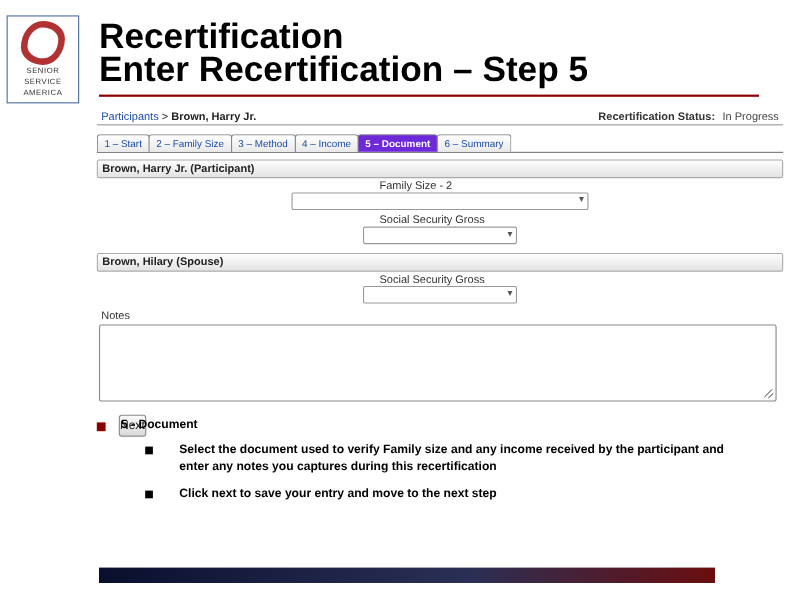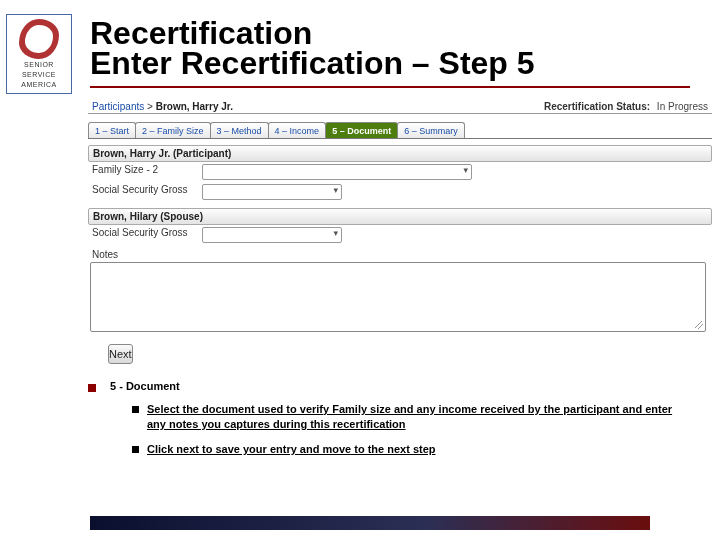--- a/index.html
+++ b/index.html
@@ -90,39 +90,41 @@
     border-bottom:none;
     background:linear-gradient(#fff,#e9e9e9);
     color:#1a4da7;
     border-top-left-radius:3px;
     border-top-right-radius:3px;
     margin-right:-1px;
     cursor:pointer;
     white-space:nowrap;
   }
   .tab.active {
-    background:#4d7c0f;
+    background:#6d28d9;
     color:#fff;
     font-weight:bold;
   }
 
   .section-strip {
     margin-top:6px;
     background:linear-gradient(#fdfdfd,#e3e3e3);
     border:1px solid #aaa;
     padding:2px 4px;
     font-size:10px;
     color:#222;
     font-weight:bold;
     border-radius:2px;
   }
   .form-row {
     display:flex;
+    align-items:center;
     padding:2px 4px;
     font-size:10px;
+    flex-direction:column;
   }
   .form-label { width:110px; color:#333;}
   .fake-select {
     height:16px;
     border:1px solid #999;
     background:#fff;
     position:relative;
     border-radius:2px;
   }
   .fake-select::after{
@@ -163,21 +165,21 @@
     left:88px; top:380px;
     width:600px;
     font-size:11px;
     color:#000;
   }
   .bullet-top {
     display:flex; align-items:flex-start; gap:14px;
     font-weight:bold;
   }
   .sq { width:8px;height:8px; background:#8a0000; margin-top:4px; flex:0 0 auto;}
-  .sub { margin-left:44px; margin-top:10px; display:flex; gap:8px;text-decoration:underline; }
+  .sub { margin-left:44px; margin-top:10px; display:flex; gap:24px; }
   .sub .sqk { width:7px;height:7px; background:#000; margin-top:4px; flex:0 0 auto;}
   .sub .txt { font-weight:bold; line-height:15px; }
 
   .footer-bar {
     position:absolute;
     left:90px; bottom:10px;
     width:560px; height:14px;
     background:linear-gradient(90deg,#0b0f2e,#2b2f55 60%,#6a0e0e);
   }
 </style>

